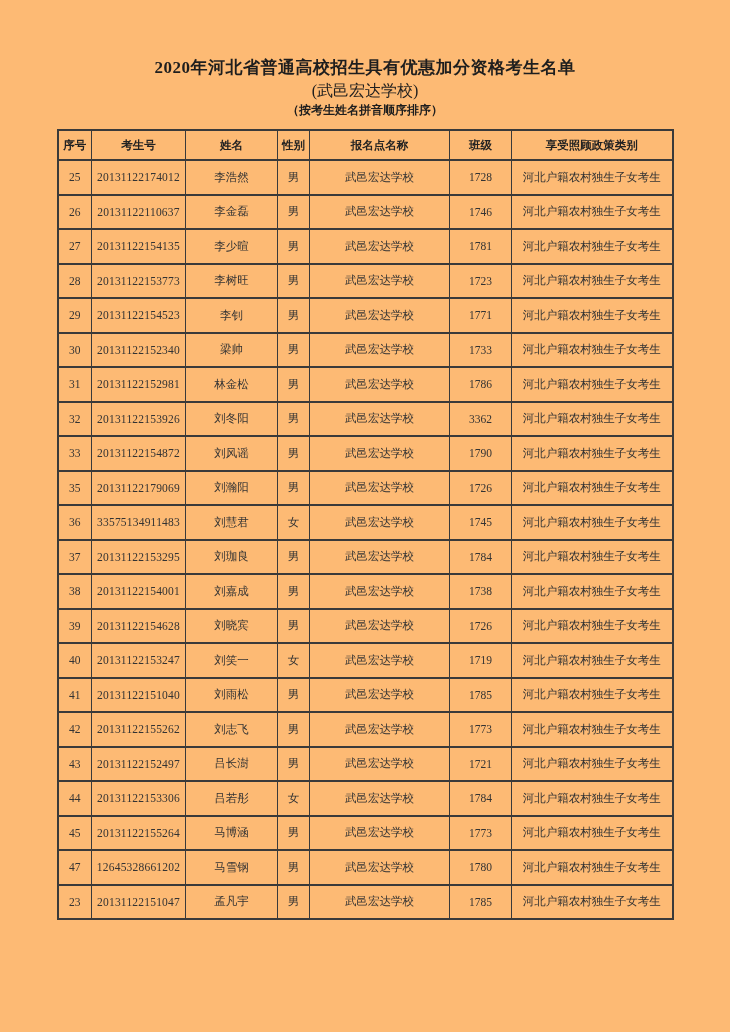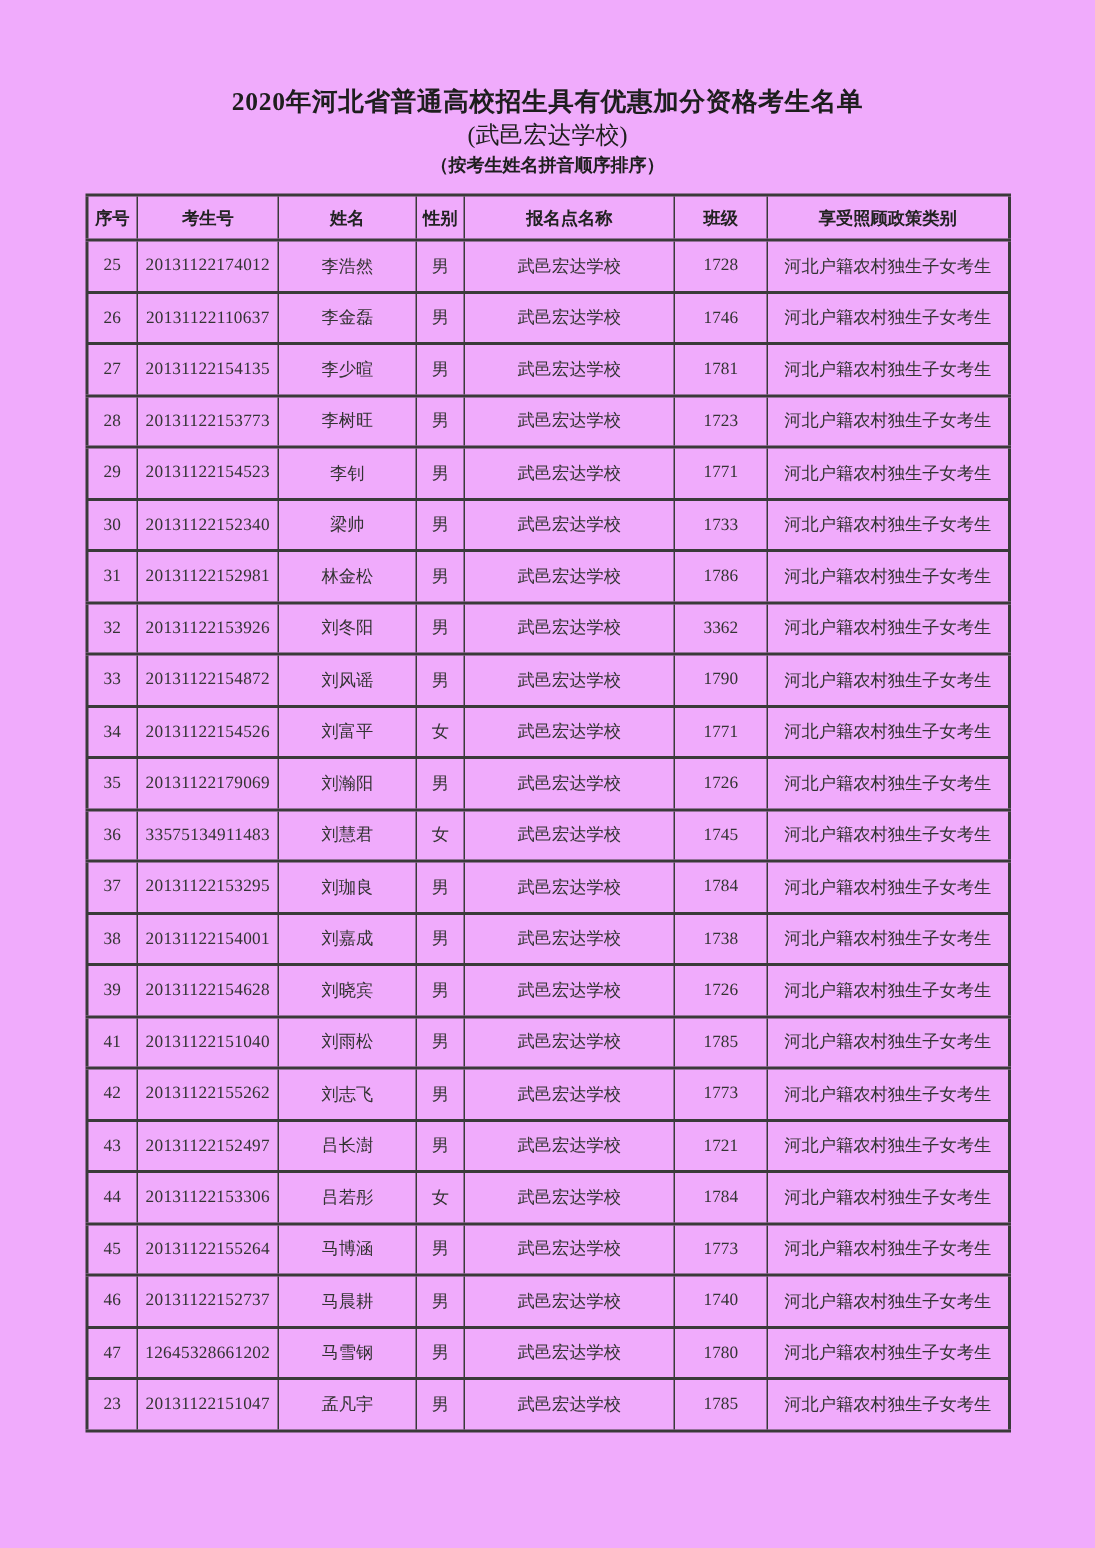--- a/index.html
+++ b/index.html
@@ -4,21 +4,21 @@
 <style>
   html, body {
     margin: 0;
     padding: 0;
     background: #ffffff;
   }
   .page {
     position: relative;
     width: 730px;
     height: 1032px;
-    background: #f0abfc;
+    background: #fdba74;
     font-family: "Liberation Serif", "DejaVu Serif", serif;
     color: #2b2b2b;
     overflow: hidden;
   }
   .doc-header {
     text-align: center;
     padding-top: 56px;
   }
   .doc-title {
     font-size: 17px;
@@ -182,29 +182,20 @@
         <tr>
           <td>33</td>
           <td class="c-examno">20131122154872</td>
           <td>刘风谣</td>
           <td>男</td>
           <td>武邑宏达学校</td>
           <td>1790</td>
           <td>河北户籍农村独生子女考生</td>
         </tr>
         <tr>
-          <td>34</td>
-          <td class="c-examno">20131122154526</td>
-          <td>刘富平</td>
-          <td>女</td>
-          <td>武邑宏达学校</td>
-          <td>1771</td>
-          <td>河北户籍农村独生子女考生</td>
-        </tr>
-        <tr>
           <td>35</td>
           <td class="c-examno">20131122179069</td>
           <td>刘瀚阳</td>
           <td>男</td>
           <td>武邑宏达学校</td>
           <td>1726</td>
           <td>河北户籍农村独生子女考生</td>
         </tr>
         <tr>
           <td>36</td>
@@ -236,20 +227,29 @@
         <tr>
           <td>39</td>
           <td class="c-examno">20131122154628</td>
           <td>刘晓宾</td>
           <td>男</td>
           <td>武邑宏达学校</td>
           <td>1726</td>
           <td>河北户籍农村独生子女考生</td>
         </tr>
         <tr>
+          <td>40</td>
+          <td class="c-examno">20131122153247</td>
+          <td>刘笑一</td>
+          <td>女</td>
+          <td>武邑宏达学校</td>
+          <td>1719</td>
+          <td>河北户籍农村独生子女考生</td>
+        </tr>
+        <tr>
           <td>41</td>
           <td class="c-examno">20131122151040</td>
           <td>刘雨松</td>
           <td>男</td>
           <td>武邑宏达学校</td>
           <td>1785</td>
           <td>河北户籍农村独生子女考生</td>
         </tr>
         <tr>
           <td>42</td>
@@ -281,29 +281,20 @@
         <tr>
           <td>45</td>
           <td class="c-examno">20131122155264</td>
           <td>马博涵</td>
           <td>男</td>
           <td>武邑宏达学校</td>
           <td>1773</td>
           <td>河北户籍农村独生子女考生</td>
         </tr>
         <tr>
-          <td>46</td>
-          <td class="c-examno">20131122152737</td>
-          <td>马晨耕</td>
-          <td>男</td>
-          <td>武邑宏达学校</td>
-          <td>1740</td>
-          <td>河北户籍农村独生子女考生</td>
-        </tr>
-        <tr>
           <td>47</td>
           <td class="c-examno">12645328661202</td>
           <td>马雪钢</td>
           <td>男</td>
           <td>武邑宏达学校</td>
           <td>1780</td>
           <td>河北户籍农村独生子女考生</td>
         </tr>
         <tr>
           <td>23</td>

